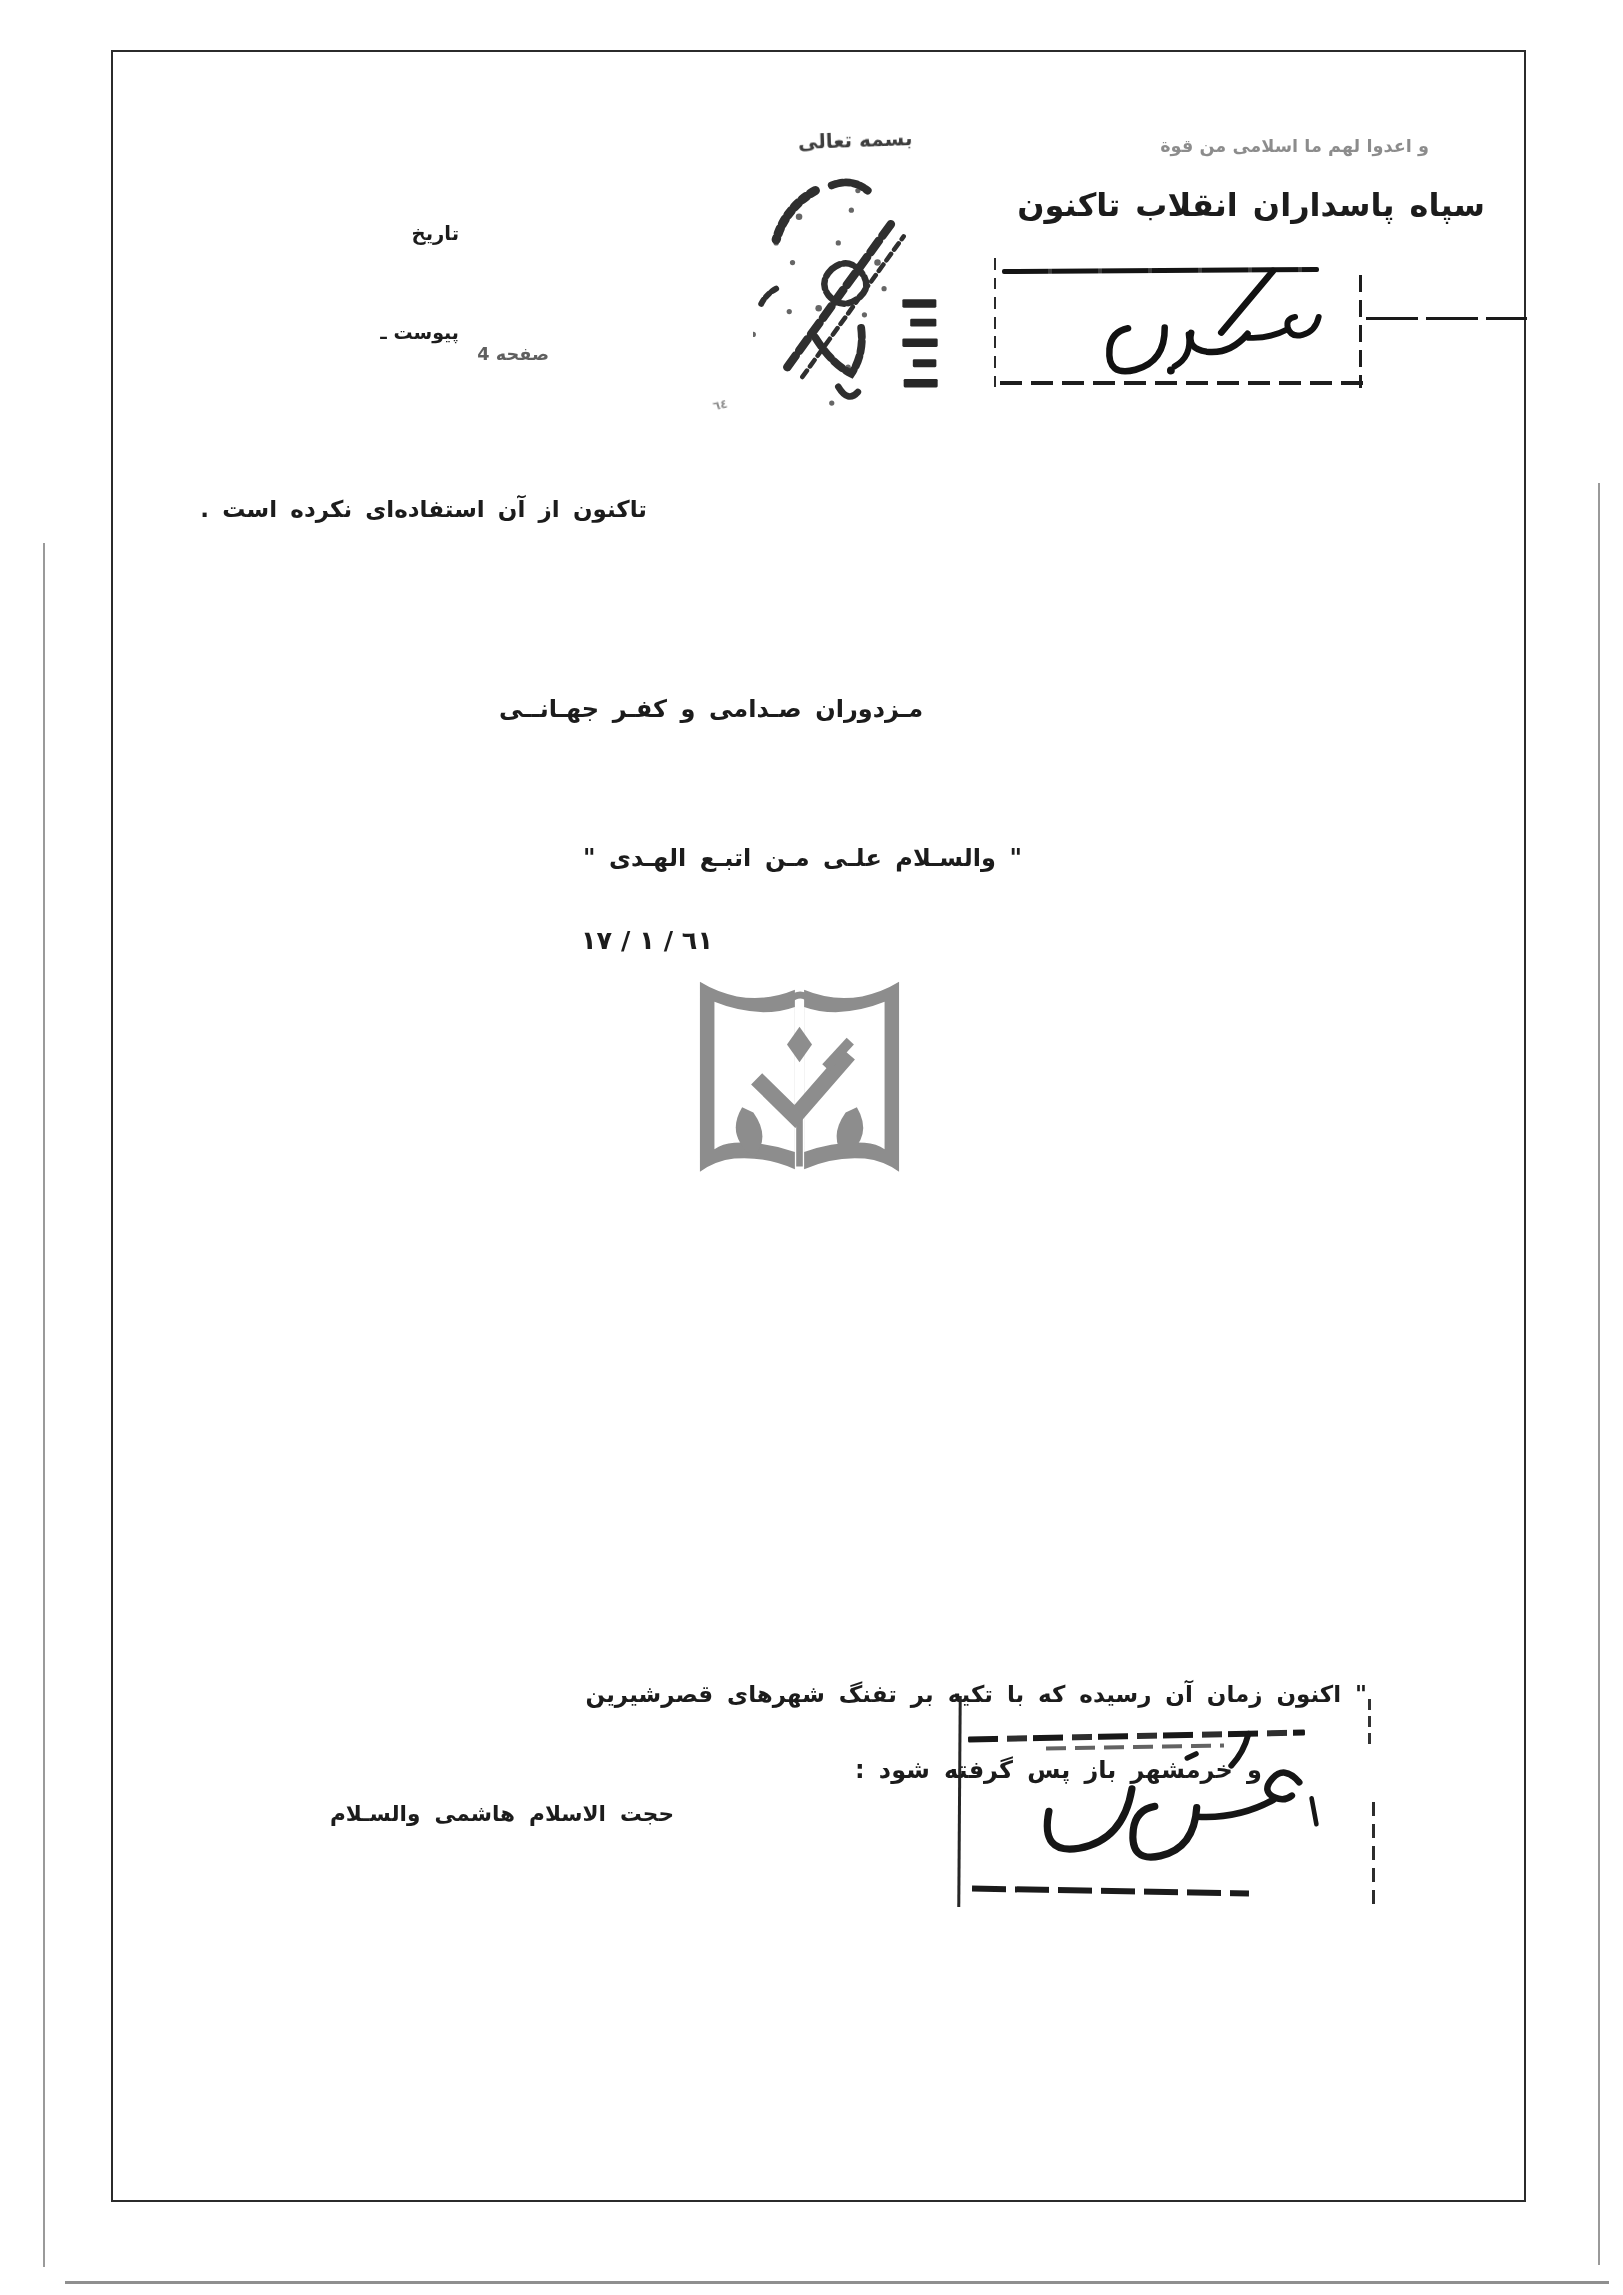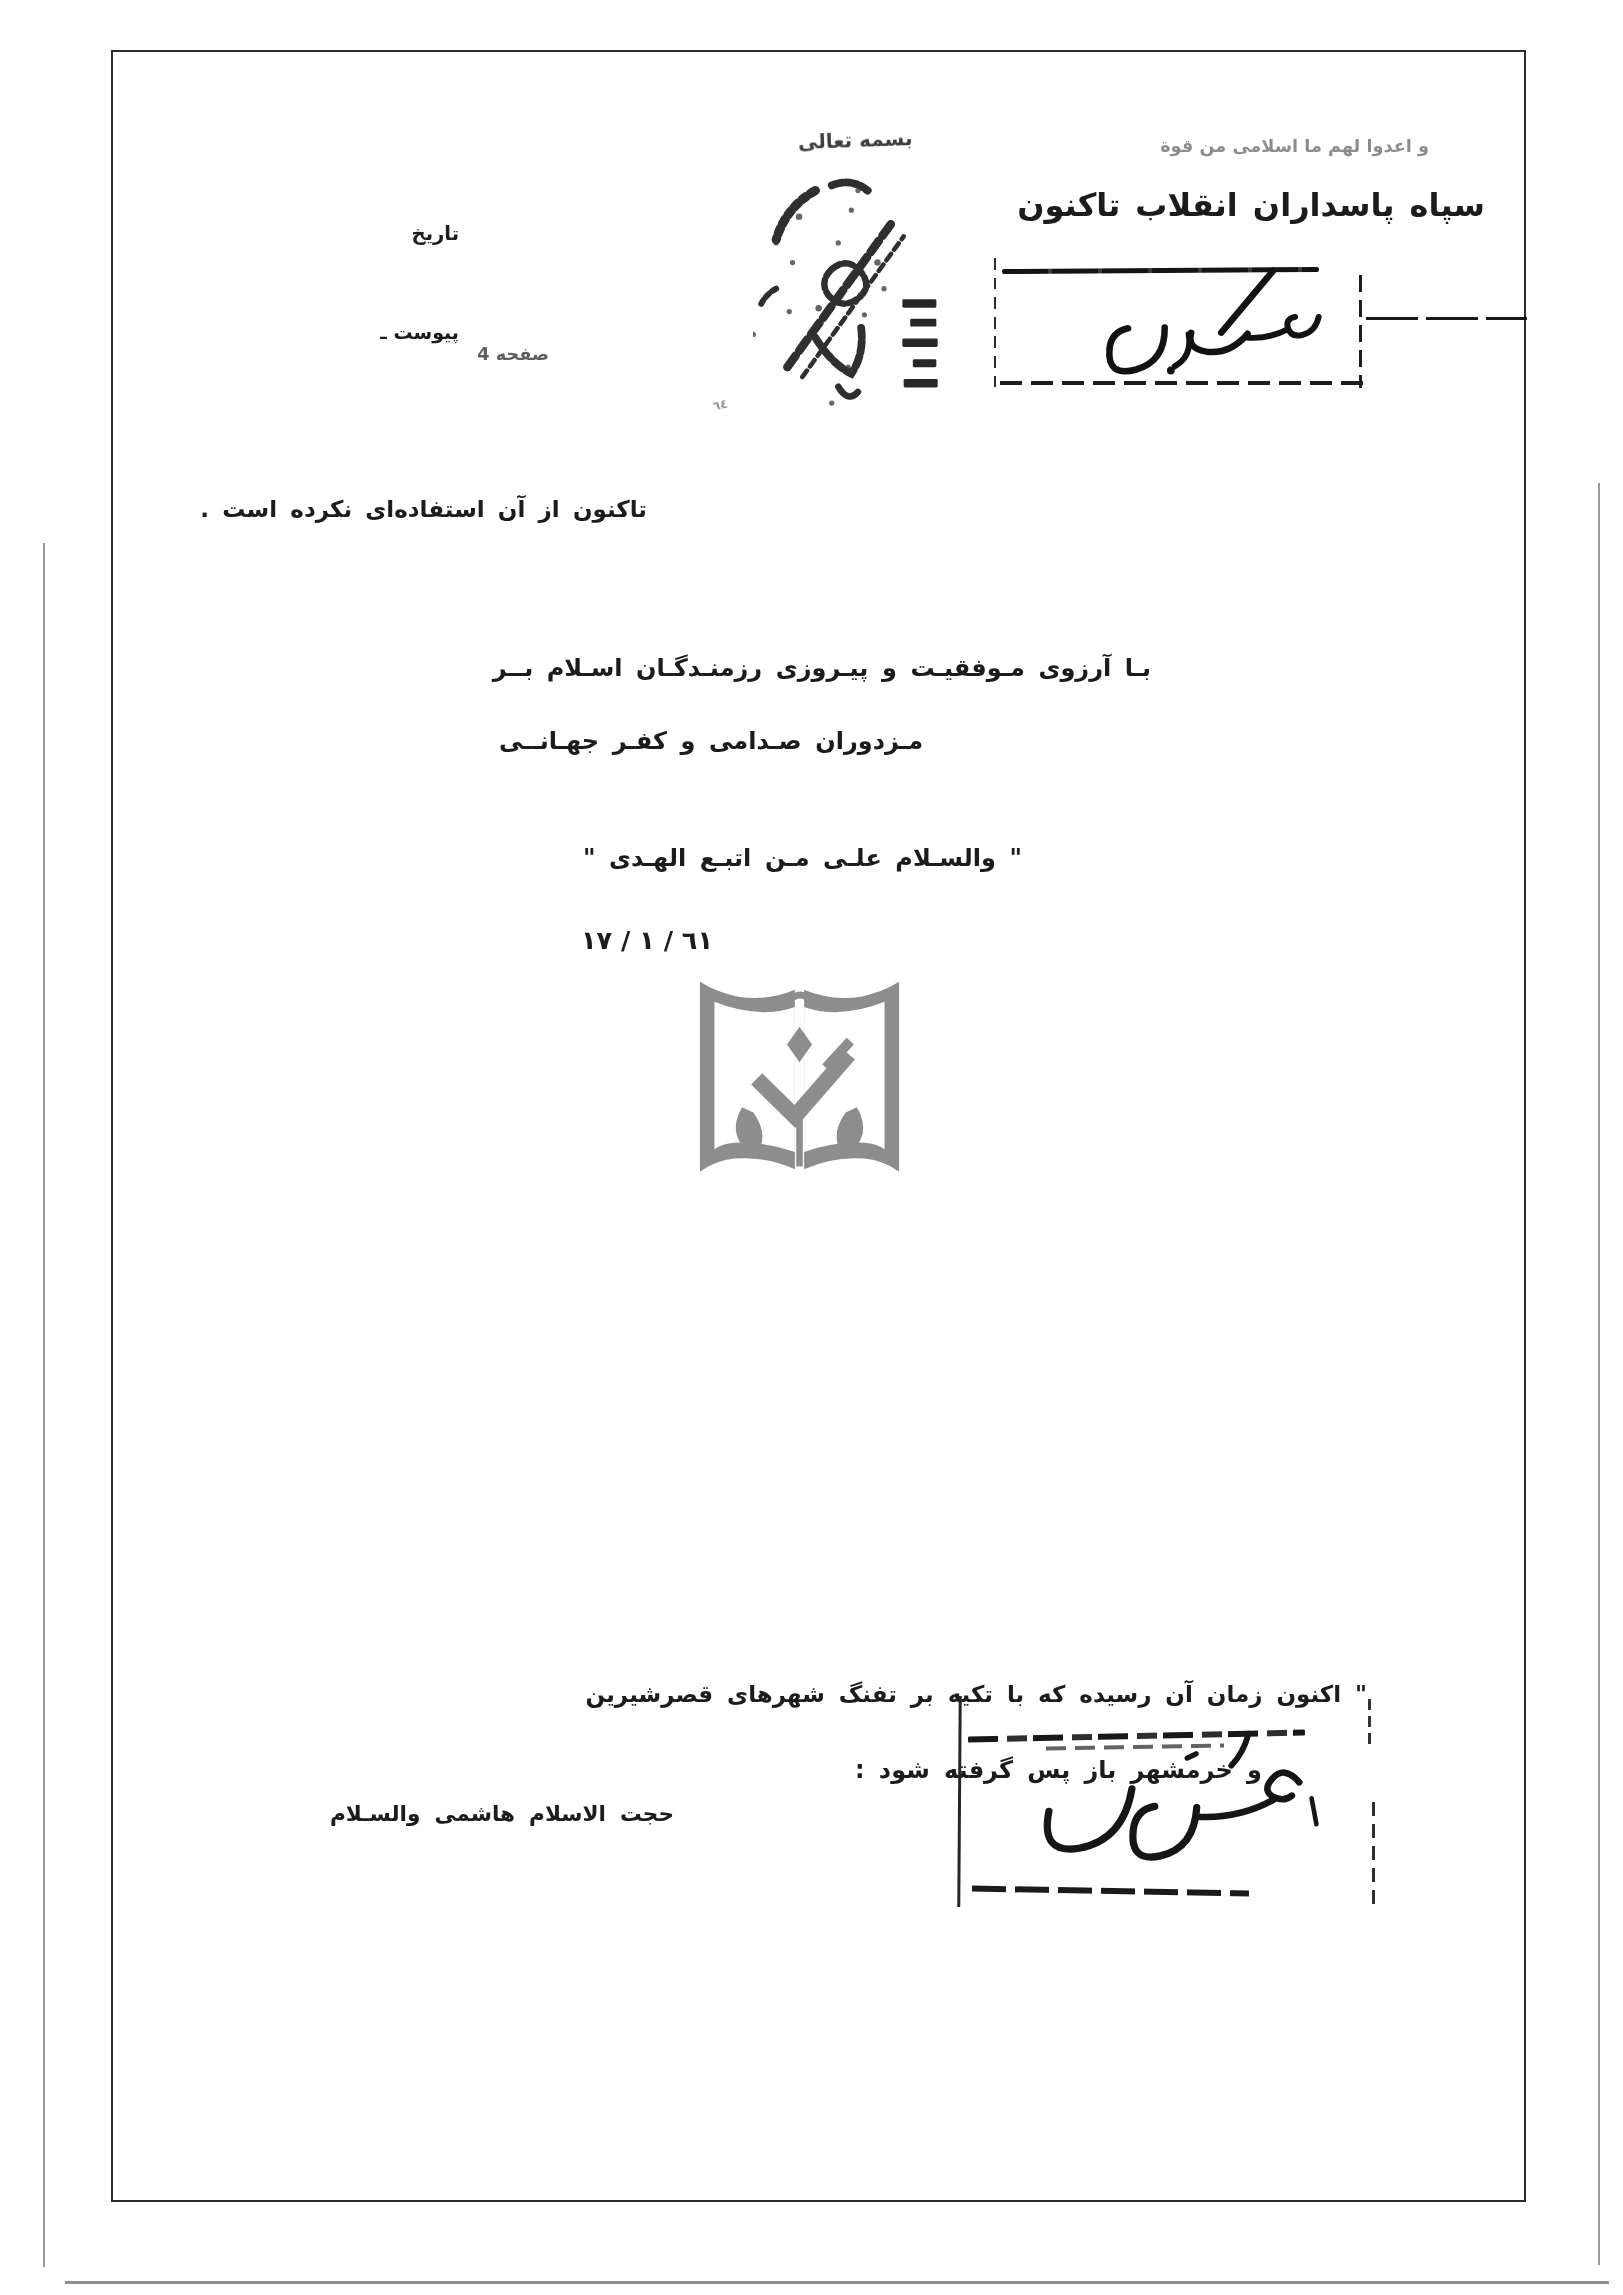--- a/index.html
+++ b/index.html
@@ -26,21 +26,21 @@
   .verse{right:194px; top:135px; font-size:17.7px; opacity:.5; filter:blur(0.4px); letter-spacing:0.7px;}
   .org-title{right:138px; top:185px; font-size:32px; word-spacing:3.9px;}
   .bismillah{right:711px; top:128px; font-size:20px; opacity:.85; transform:rotate(-2deg);}
   .date-label{right:1164px; top:222px; font-size:19.6px;}
   .attach-label{right:1164px; top:289px; font-size:19px;margin-top:32px;}
   .page-note{right:1074px; top:343px; font-size:17.7px; opacity:.7; filter:blur(0.5px); letter-spacing:3.3px;}
   .speck{left:713px; top:398px; font-size:11.8px; opacity:.5; transform:rotate(-12deg);}
   .para1{right:163px; top:423px; font-size:23px; word-spacing:6.5px; letter-spacing:0.7px;}
   .para2{right:976px; top:495px; font-size:23px; word-spacing:5.2px;}
   .wish1{right:472px; top:653px; font-size:24px; word-spacing:5.2px;}
-  .wish2{right:700px; top:726px; font-size:24px; word-spacing:5.2px;margin-left:24px;}
+  .wish2{right:700px; top:694px; font-size:24px; word-spacing:5.2px;margin-left:24px;}
   .salutation{right:601px; top:843px; font-size:24px; word-spacing:5.2px;}
   .letter-date{right:910px; top:925px; font-size:25.5px; letter-spacing:2px; direction:ltr;}
   .fq1{right:256px; top:1680px; font-size:23px; word-spacing:5.9px;}
   .fq2{right:361px; top:1755px; font-size:24px; word-spacing:5.9px;}
   .attribution{right:949px; top:1801px; font-size:21.6px; word-spacing:6.5px;}
   
   .wm-logo{position:absolute; left:690px; top:970px; width:219px; height:211px;}
   .wm-caption{
     position:absolute; left:563px; top:1184px; width:458px; text-align:center;
     direction:rtl; font-size:30px; font-weight:700; color:#8d8d8d; white-space:nowrap;
@@ -140,21 +140,20 @@
       <path d="M420,108 q-30,14 -62,10" stroke-width="9"></path>
       <path d="M402,18 L318,108" stroke-width="10"></path>
       <path d="M358,112 q-28,30 -64,24 q-30,-6 -22,-30" stroke-width="10"></path>
       <path d="M268,108 q4,34 -24,48" stroke-width="9"></path>
       <path d="M232,96 q-2,52 -48,62 q-44,9 -38,-34 q4,-26 30,-30" stroke-width="10"></path>
       <circle cx="238" cy="162" r="6" fill="#121212" stroke="none"></circle>
     </g>
   </svg>
 
   <div class="txt para2">تاکنون از آن استفاده‌ای نکرده است .</div>
-  <div class="txt wish1">بـا آرزوی مـوفقیـت و پیـروزی رزمنـدگـان اسـلام بــر</div>
   <div class="txt wish2">مـزدوران صـدامی و کفـر جهـانــی</div>
   <div class="txt salutation">" والسـلام علـی مـن اتبـع الهـدی "</div>
   <div class="txt letter-date">٦١ / ١ / ١٧</div>
 
   <svg class="wm-logo" viewBox="0 0 330 320" aria-hidden="true">
     <g fill="#8d8d8d">
       <path d="M14,18 Q40,34 70,40 Q115,48 158,30 L158,302 Q112,282 66,286 Q38,289 14,306 Z"></path>
       <path d="M316,18 Q290,34 260,40 Q215,48 172,30 L172,302 Q218,282 264,286 Q292,289 316,306 Z"></path>
     </g>
     <g fill="#ffffff">

